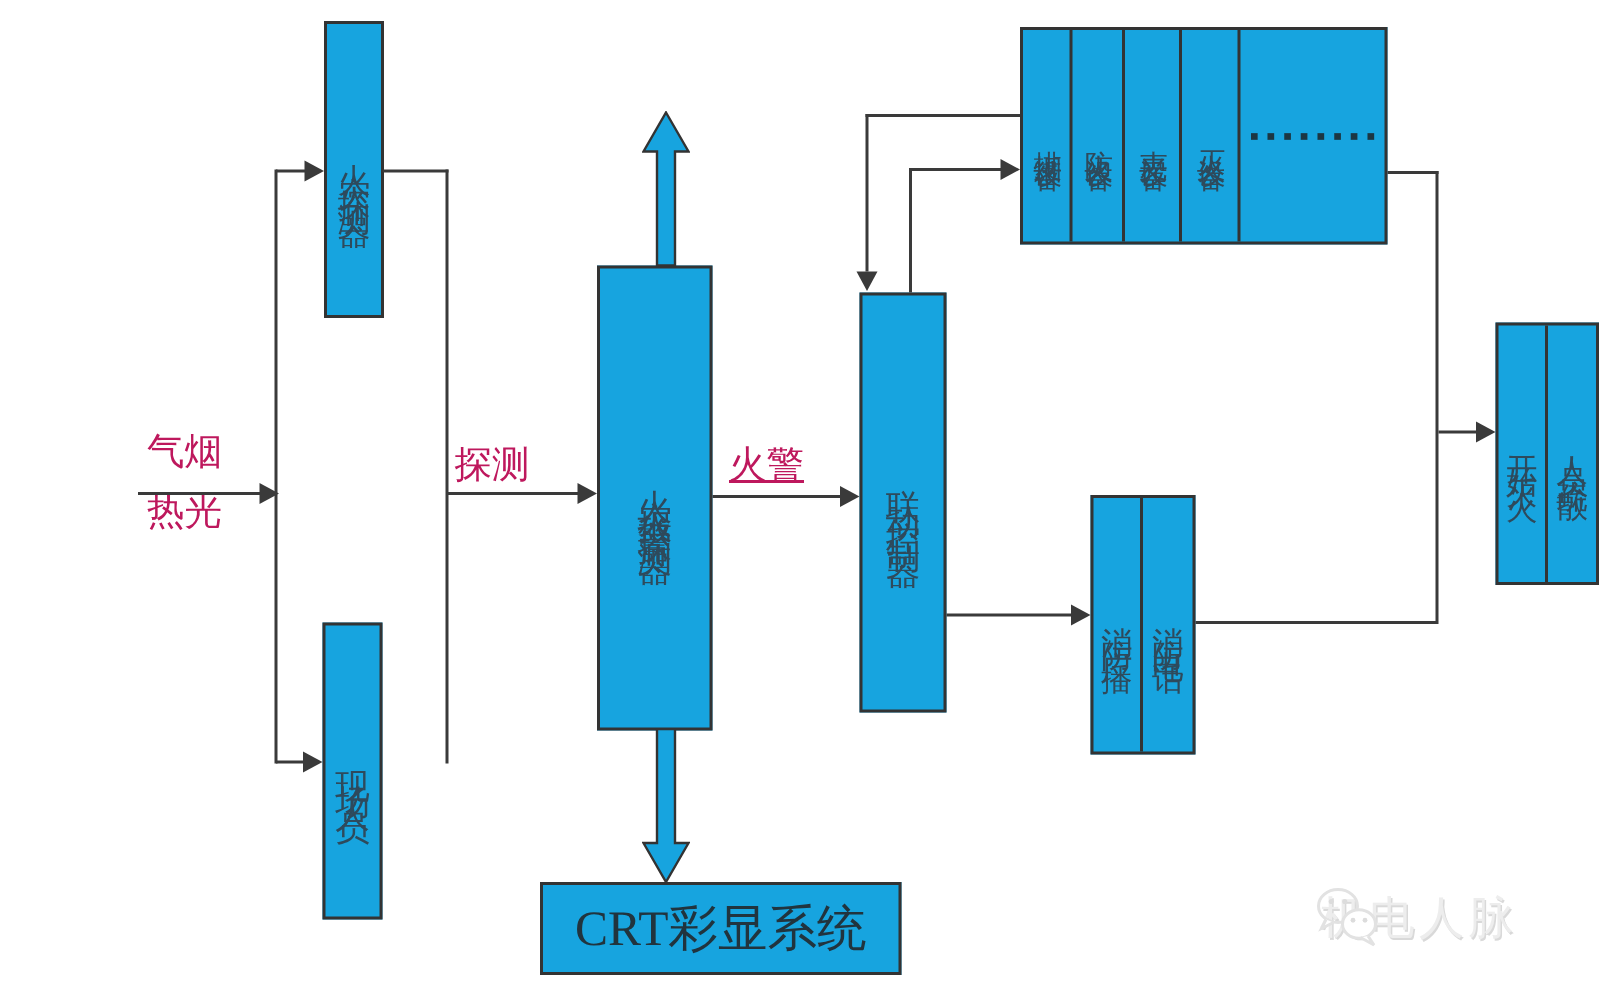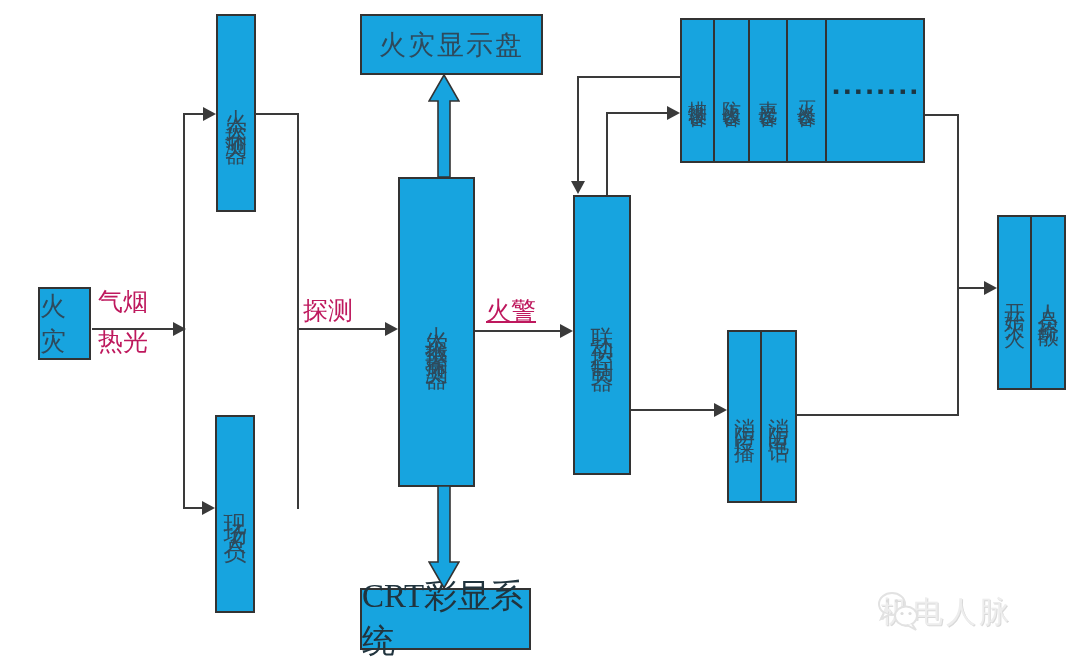--- a/index.html
+++ b/index.html
@@ -25,41 +25,35 @@
   .watermark{position:absolute;left:874px;top:592px;display:flex;align-items:center;}
   .watermark-text{color:#ededed;font-size:30px;letter-spacing:3px;
                   text-shadow:1px 1px 0 #d9d9d9;margin-left:6px;}
   svg{position:absolute;display:block;}
 </style>
 </head>
 <body>
 
 <div id="canvas">
 
-  <div class="box" style="left:38px;top:287px;width:53px;height:73px;font-size:26px;">
-    <span>火灾</span>
-  </div>
 
   <div class="box" style="left:216px;top:14px;width:40px;height:198px;font-size:22px;">
     <span class="vtext" style="letter-spacing:9px;">火灾探测器</span>
   </div>
 
   <div class="box" style="left:215px;top:415px;width:40px;height:198px;font-size:23px;">
     <span class="vtext" style="letter-spacing:9px;">现场人员</span>
   </div>
 
-  <div class="box" style="left:360px;top:14px;width:183px;height:61px;font-size:27px;letter-spacing:2px;">
-    <span>火灾显示盘</span>
-  </div>
 
   <div class="box" style="left:398px;top:177px;width:77px;height:310px;font-size:23px;">
     <span class="vtext" style="letter-spacing:7px;">火灾报警探测器</span>
   </div>
 
-  <div class="box" style="left:360px;top:588px;width:171px;height:62px;font-size:33px;color:#21343e;">
+  <div class="box" style="left:360px;top:588px;width:241px;height:62px;font-size:33px;color:#21343e;">
     <span>CRT彩显系统</span>
   </div>
 
   <div class="box" style="left:573px;top:195px;width:58px;height:280px;font-size:23px;">
     <span class="vtext" style="letter-spacing:11px;">联动控制器</span>
   </div>
 
   <div class="group" style="left:680px;top:18px;width:245px;height:145px;font-size:19px;">
     <div class="cell sep" style="width:33px;">
       <span class="vtext" style="letter-spacing:3px;">排烟设备</span>

